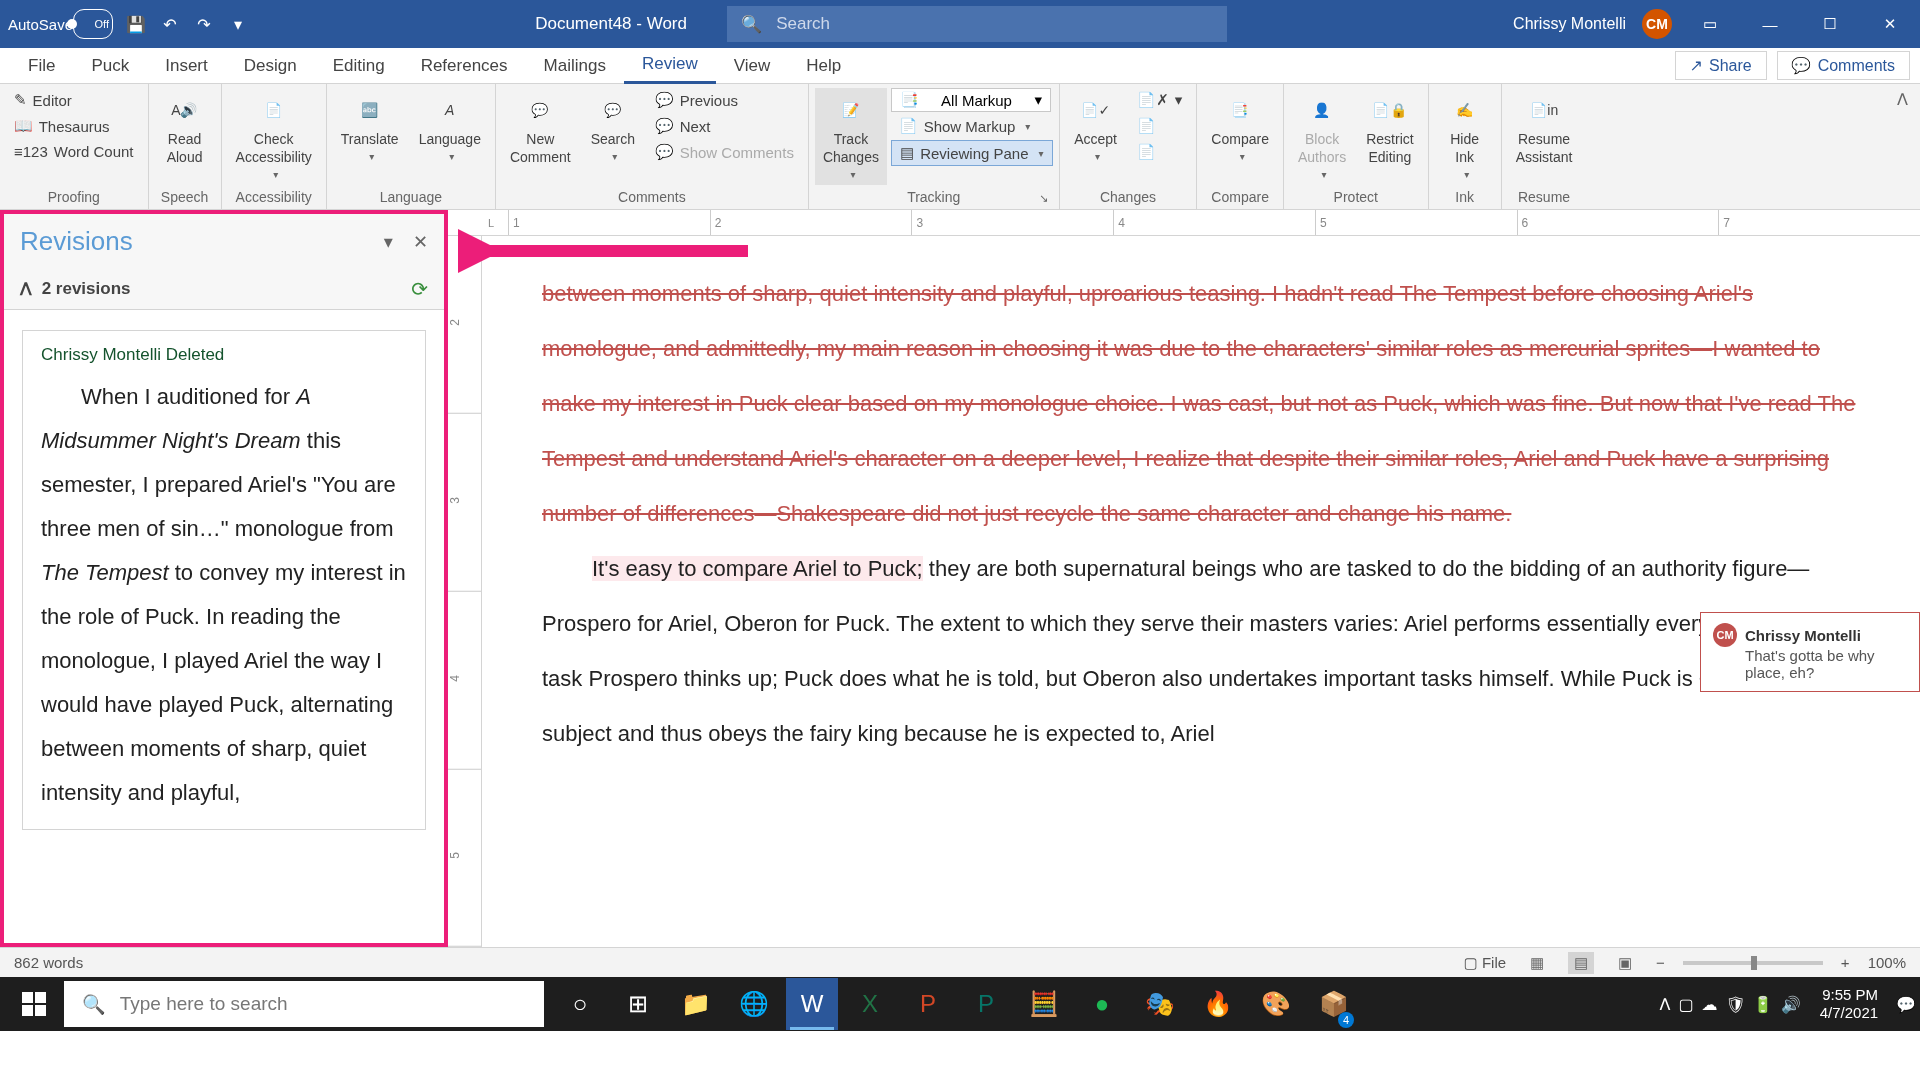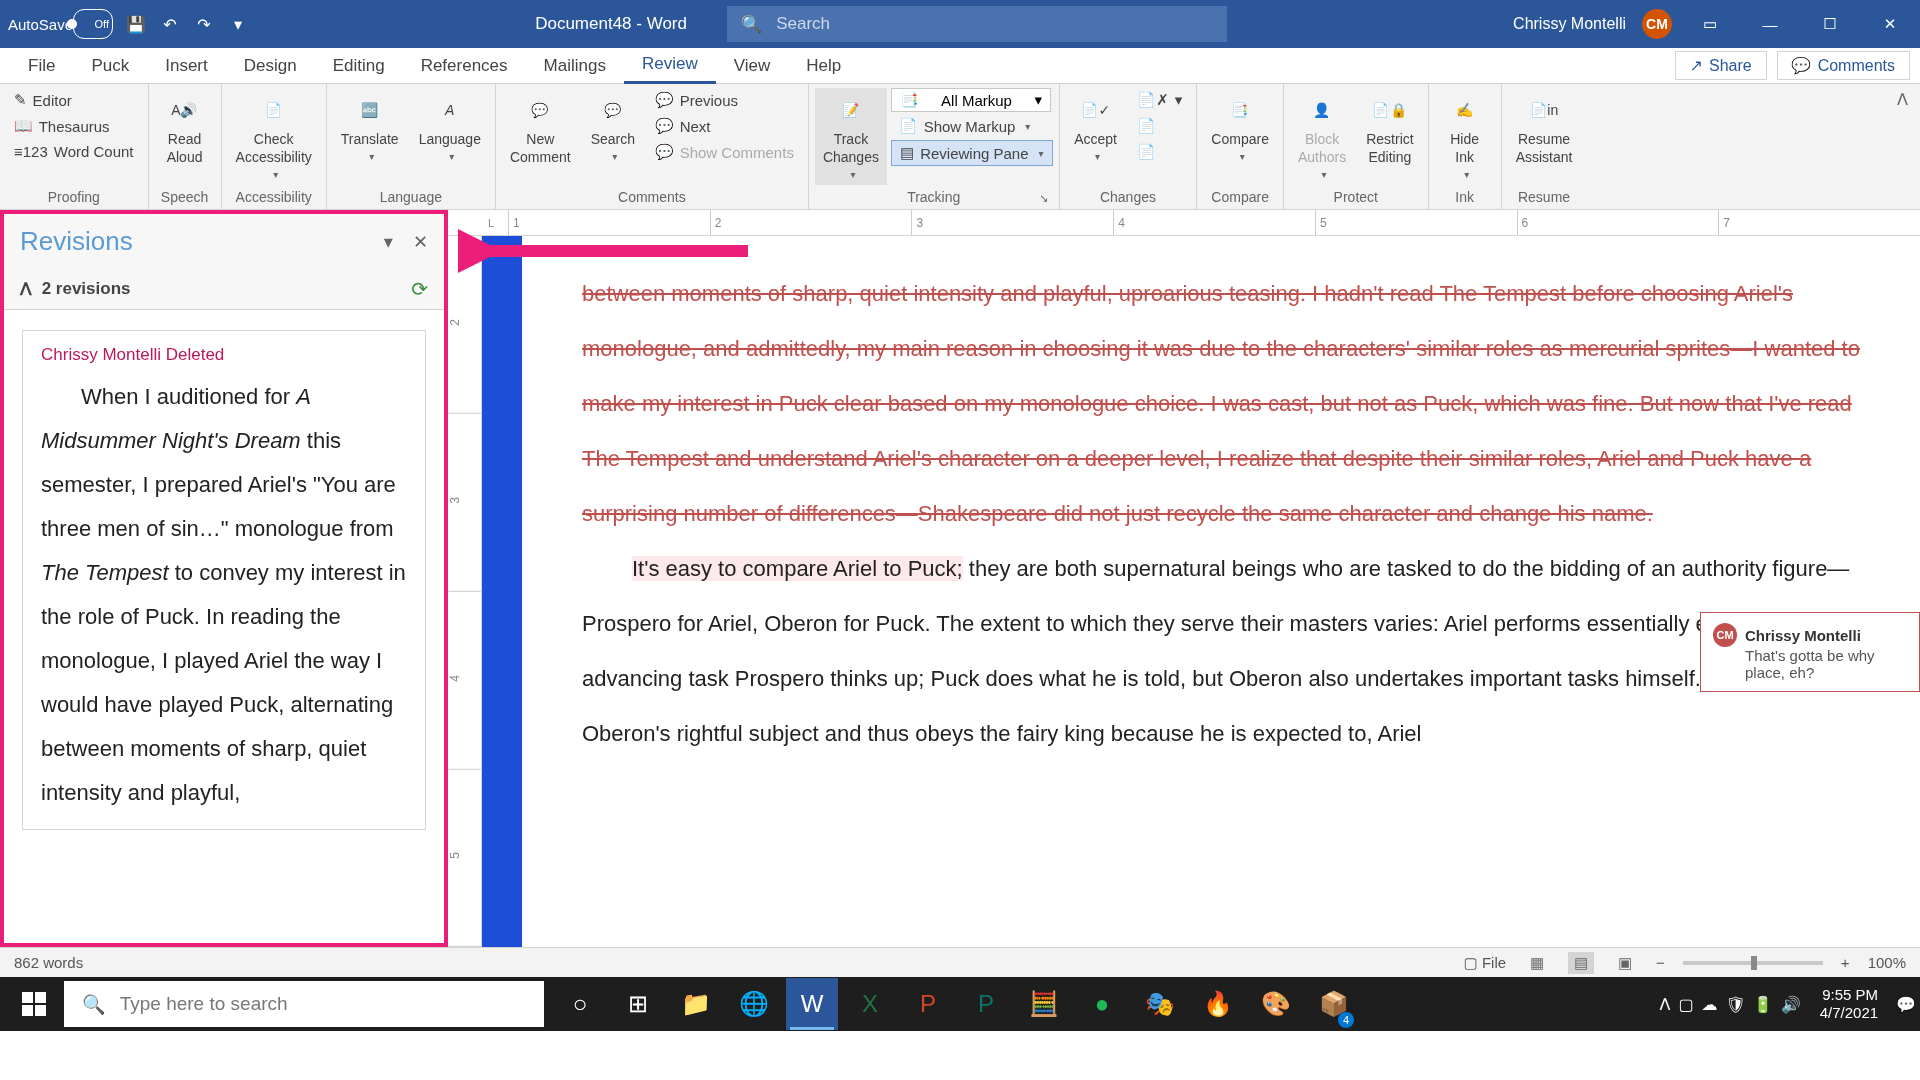--- a/index.html
+++ b/index.html
@@ -40,34 +40,34 @@
 
 .revisions-pane { width: 448px; background: #fff; border: 4px solid #ec1e79; display: flex; flex-direction: column; position: relative; }
 .revisions-header { padding: 12px 16px; display: flex; align-items: center; justify-content: space-between; background: #f7f7f7; }
 .revisions-title { font-size: 26px; color: #5b9bd5; font-weight: 400; }
 .revisions-header-btns { display: flex; gap: 20px; color: #666; font-size: 18px; }
 .revisions-subheader { padding: 8px 16px; display: flex; align-items: center; justify-content: space-between; background: #f7f7f7; border-bottom: 1px solid #d4d4d4; }
 .revisions-count { display: flex; align-items: center; gap: 10px; font-size: 17px; color: #444; font-weight: 600; }
 .refresh-icon { color: #388e3c; font-size: 20px; cursor: pointer; }
 .revisions-body { flex: 1; padding: 20px 18px; overflow: hidden; }
 .revision-item { border: 1px solid #d4d4d4; padding: 14px 18px; }
-.revision-author { font-size: 17px; color: #be185d; margin-bottom: 10px; }
+.revision-author { font-size: 17px; color: #14532d; margin-bottom: 10px; }
 .revision-text { font-size: 22px; font-family: Georgia, serif; color: #222; line-height: 2.0; }
 .italic { font-style: italic; }
 
 .doc-area { flex: 1; display: flex; flex-direction: column; position: relative; }
 .arrow-annotation { position: absolute; top: 16px; left: 10px; z-index: 10; }
 .ruler-h { height: 26px; background: #fff; border-bottom: 1px solid #d4d4d4; position: relative; font-size: 12px; color: #888; display: flex; align-items: center; }
 .ruler-marks { position: absolute; left: 60px; right: 0; top: 0; bottom: 0; display: flex; }
 .ruler-tick { flex: 1; border-left: 1px solid #ccc; display: flex; align-items: center; padding-left: 4px; }
 .ruler-v { width: 34px; background: #fff; border-right: 1px solid #d4d4d4; position: relative; }
 .ruler-v-marks { position: absolute; top: 0; left: 0; right: 0; bottom: 0; display: flex; flex-direction: column; font-size: 12px; color: #888; }
 .ruler-v-tick { flex: 1; border-top: 1px solid #ccc; display: flex; align-items: flex-start; justify-content: center; writing-mode: vertical-rl; transform: rotate(180deg); padding-top: 4px; }
 
-.doc-content { flex: 1; display: flex; background: #1d4ed8; gap: 40px; }
+.doc-content { flex: 1; display: flex; background: #3b82f6; }
 .doc-page { flex: 1; background: #fff; padding: 30px 50px 20px 60px; font-family: Georgia, serif; font-size: 22px; line-height: 2.5; color: #333; position: relative; overflow: hidden; }
 .deleted-text { color: #c0504d; text-decoration: line-through; }
 .highlight { background: #fde9ec; }
 .normal-para { color: #222; }
 
 .comment-card { position: absolute; right: 0; top: 402px; width: 220px; background: #fff; border: 1px solid #c0504d; padding: 10px 12px; font-size: 15px; }
 .comment-author { font-weight: 600; color: #333; display: flex; align-items: center; gap: 8px; }
 .comment-avatar { width: 24px; height: 24px; border-radius: 50%; background: #c0504d; color: #fff; display: flex; align-items: center; justify-content: center; font-size: 11px; font-weight: 600; }
 .comment-text { margin-left: 32px; color: #555; }
 

